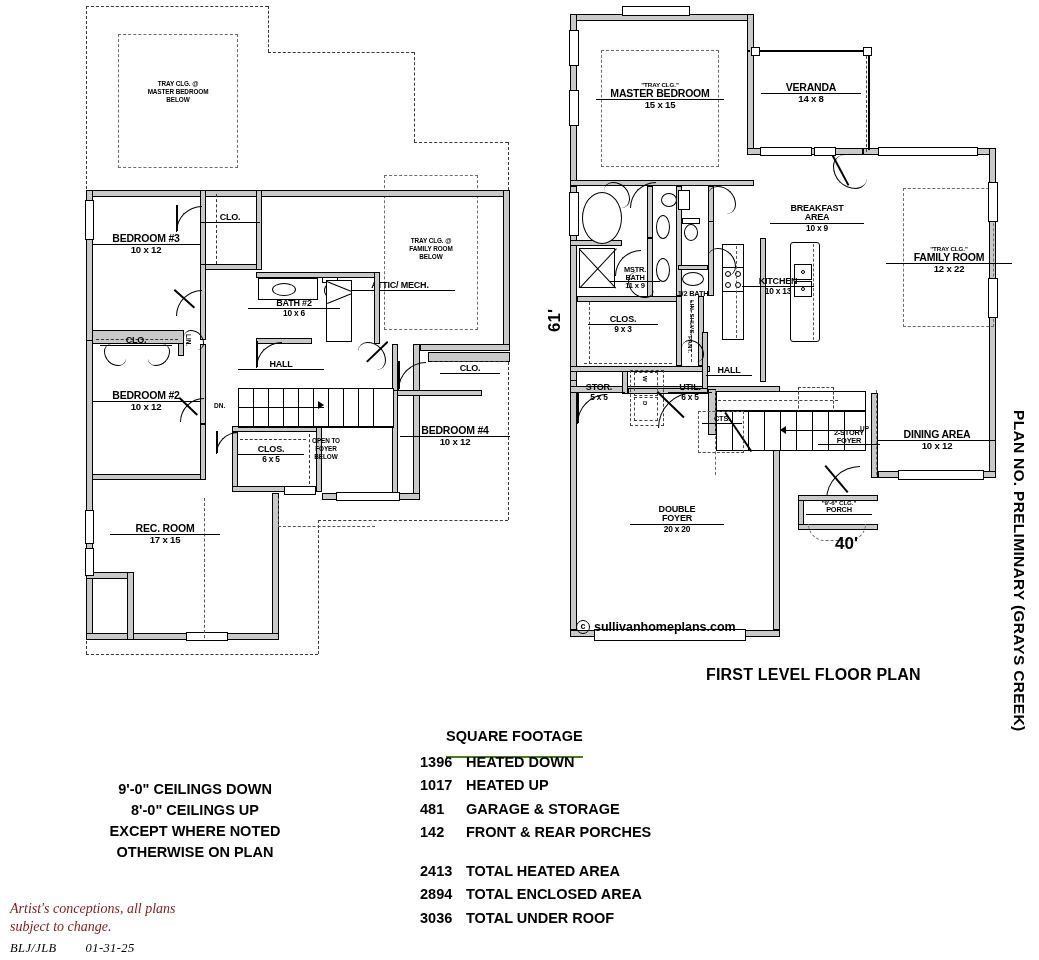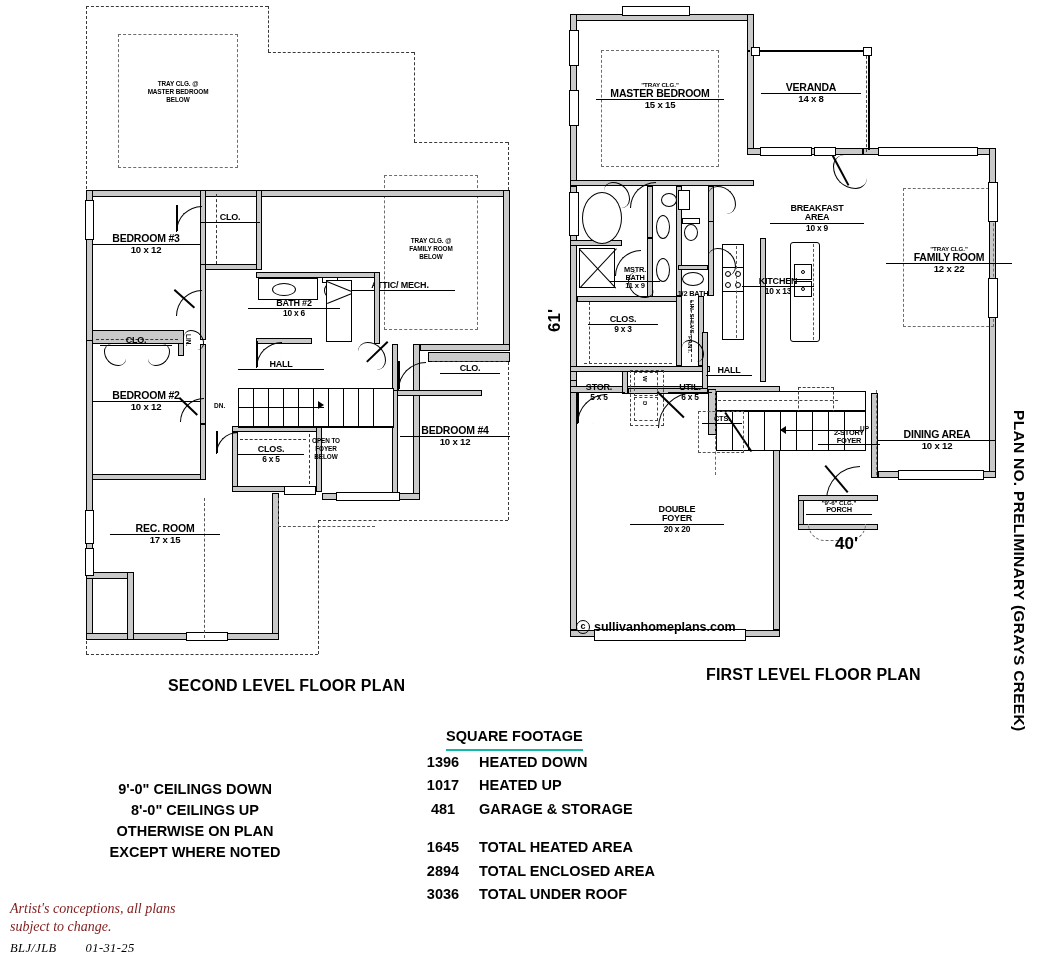--- a/index.html
+++ b/index.html
@@ -181,27 +181,27 @@
     font-size: 14.5px;
     line-height: 1.45;
     white-space: nowrap;
     color: #000;
   }
   .sqft-title {
     position: absolute;
     font-weight: bold;
     font-size: 14.5px;
     color: #000;
-    border-bottom: 2px solid #14b8a6;
-    padding-bottom: 5px;
+    border-bottom: 2px solid #4d7c0f;
+    padding-bottom: 12px;
     white-space: nowrap;
   }
   .sqft-table { position: absolute; font-weight: bold; font-size: 14.5px; color: #000; }
   .sqft-row { display: flex; line-height: 1.62; white-space: nowrap; }
-  .sqft-num { width: 46px; text-align: center; margin-right: 13px; }
+  .sqft-num { width: 46px; text-align: left; }
   .sqft-gap { height: 15px; }
 
   .artist-note {
     position: absolute;
     font-family: Liberation Serif, serif;
     font-style: italic;
     font-size: 14px;
     line-height: 1.28;
     color: #7f1d1d;
     white-space: nowrap;
@@ -412,21 +412,20 @@
 
     <div class="tiny-vert" style="left:192px; top:334px; transform: rotate(90deg);">LIN.</div>
 
     <div class="tray-note" style="left:286px; top:437px; width:80px;">
       <span>OPEN TO</span><br>
       <span>FOYER</span><br>
       <span>BELOW</span>
     </div>
   </div>
 
-  <div class="plan-title" style="left:168px; top:677px;">SECOND LEVEL FLOOR PLAN</div>
 
   <div class="abs" style="left:530px; top:0; width:500px; height:700px;">
 
     <div class="wall" style="left:40px;  top:14px;  width:184px; height:7px;"></div>
     <div class="wall" style="left:40px;  top:14px;  width:7px;   height:180px;"></div>
     <div class="wall" style="left:40px;  top:186px; width:7px;   height:200px;"></div>
     <div class="wall" style="left:40px;  top:380px; width:7px;   height:250px;"></div>
     <div class="wall" style="left:217px; top:14px;  width:7px;   height:140px;"></div>
     <div class="wall" style="left:217px; top:50px;  width:2.5px; height:0px;"></div>
     <div class="wall" style="left:217px; top:148px; width:116px; height:7px;"></div>
@@ -660,22 +659,22 @@
   <div class="dim-mark-v" style="left:545px; top:332px;">61'</div>
   <div class="dim-mark" style="left:835px; top:534px;">40'</div>
 
   <div class="plan-title" style="left:706px; top:666px;">FIRST LEVEL FLOOR PLAN</div>
 
   <div class="side-title" style="left:1028px; top:410px;">PLAN NO.  PRELIMINARY (GRAYS CREEK)</div>
 
   <div class="ceil-block" style="left:58px; top:779px; width:274px;">
     <div>9'-0" CEILINGS DOWN</div>
     <div>8'-0" CEILINGS UP</div>
+    <div>EXCEPT WHERE NOTED</div>
     <div>OTHERWISE ON PLAN</div>
-    <div>EXCEPT WHERE NOTED</div>
   </div>
 
   <div class="artist-note" style="left:10px; top:900px;">
     <div>Artist's conceptions, all plans</div>
     <div>subject to change.</div>
   </div>
   <div class="init-note" style="left:10px; top:941px;">
     <span>BLJ/JLB</span>
     <span style="display:inline-block;width:22px;"></span>
     <span>01-31-25</span>
@@ -689,23 +688,27 @@
       <span>HEATED DOWN</span>
     </div>
     <div class="sqft-row">
       <span class="sqft-num">1017</span>
       <span>HEATED UP</span>
     </div>
     <div class="sqft-row">
       <span class="sqft-num">481</span>
       <span>GARAGE &amp; STORAGE</span>
     </div>
+    <div class="sqft-row">
+      <span class="sqft-num">142</span>
+      <span>FRONT &amp; REAR PORCHES</span>
+    </div>
     <div class="sqft-gap"></div>
     <div class="sqft-row">
-      <span class="sqft-num">1645</span>
+      <span class="sqft-num">2413</span>
       <span>TOTAL HEATED AREA</span>
     </div>
     <div class="sqft-row">
       <span class="sqft-num">2894</span>
       <span>TOTAL ENCLOSED AREA</span>
     </div>
     <div class="sqft-row">
       <span class="sqft-num">3036</span>
       <span>TOTAL UNDER ROOF</span>
     </div>

